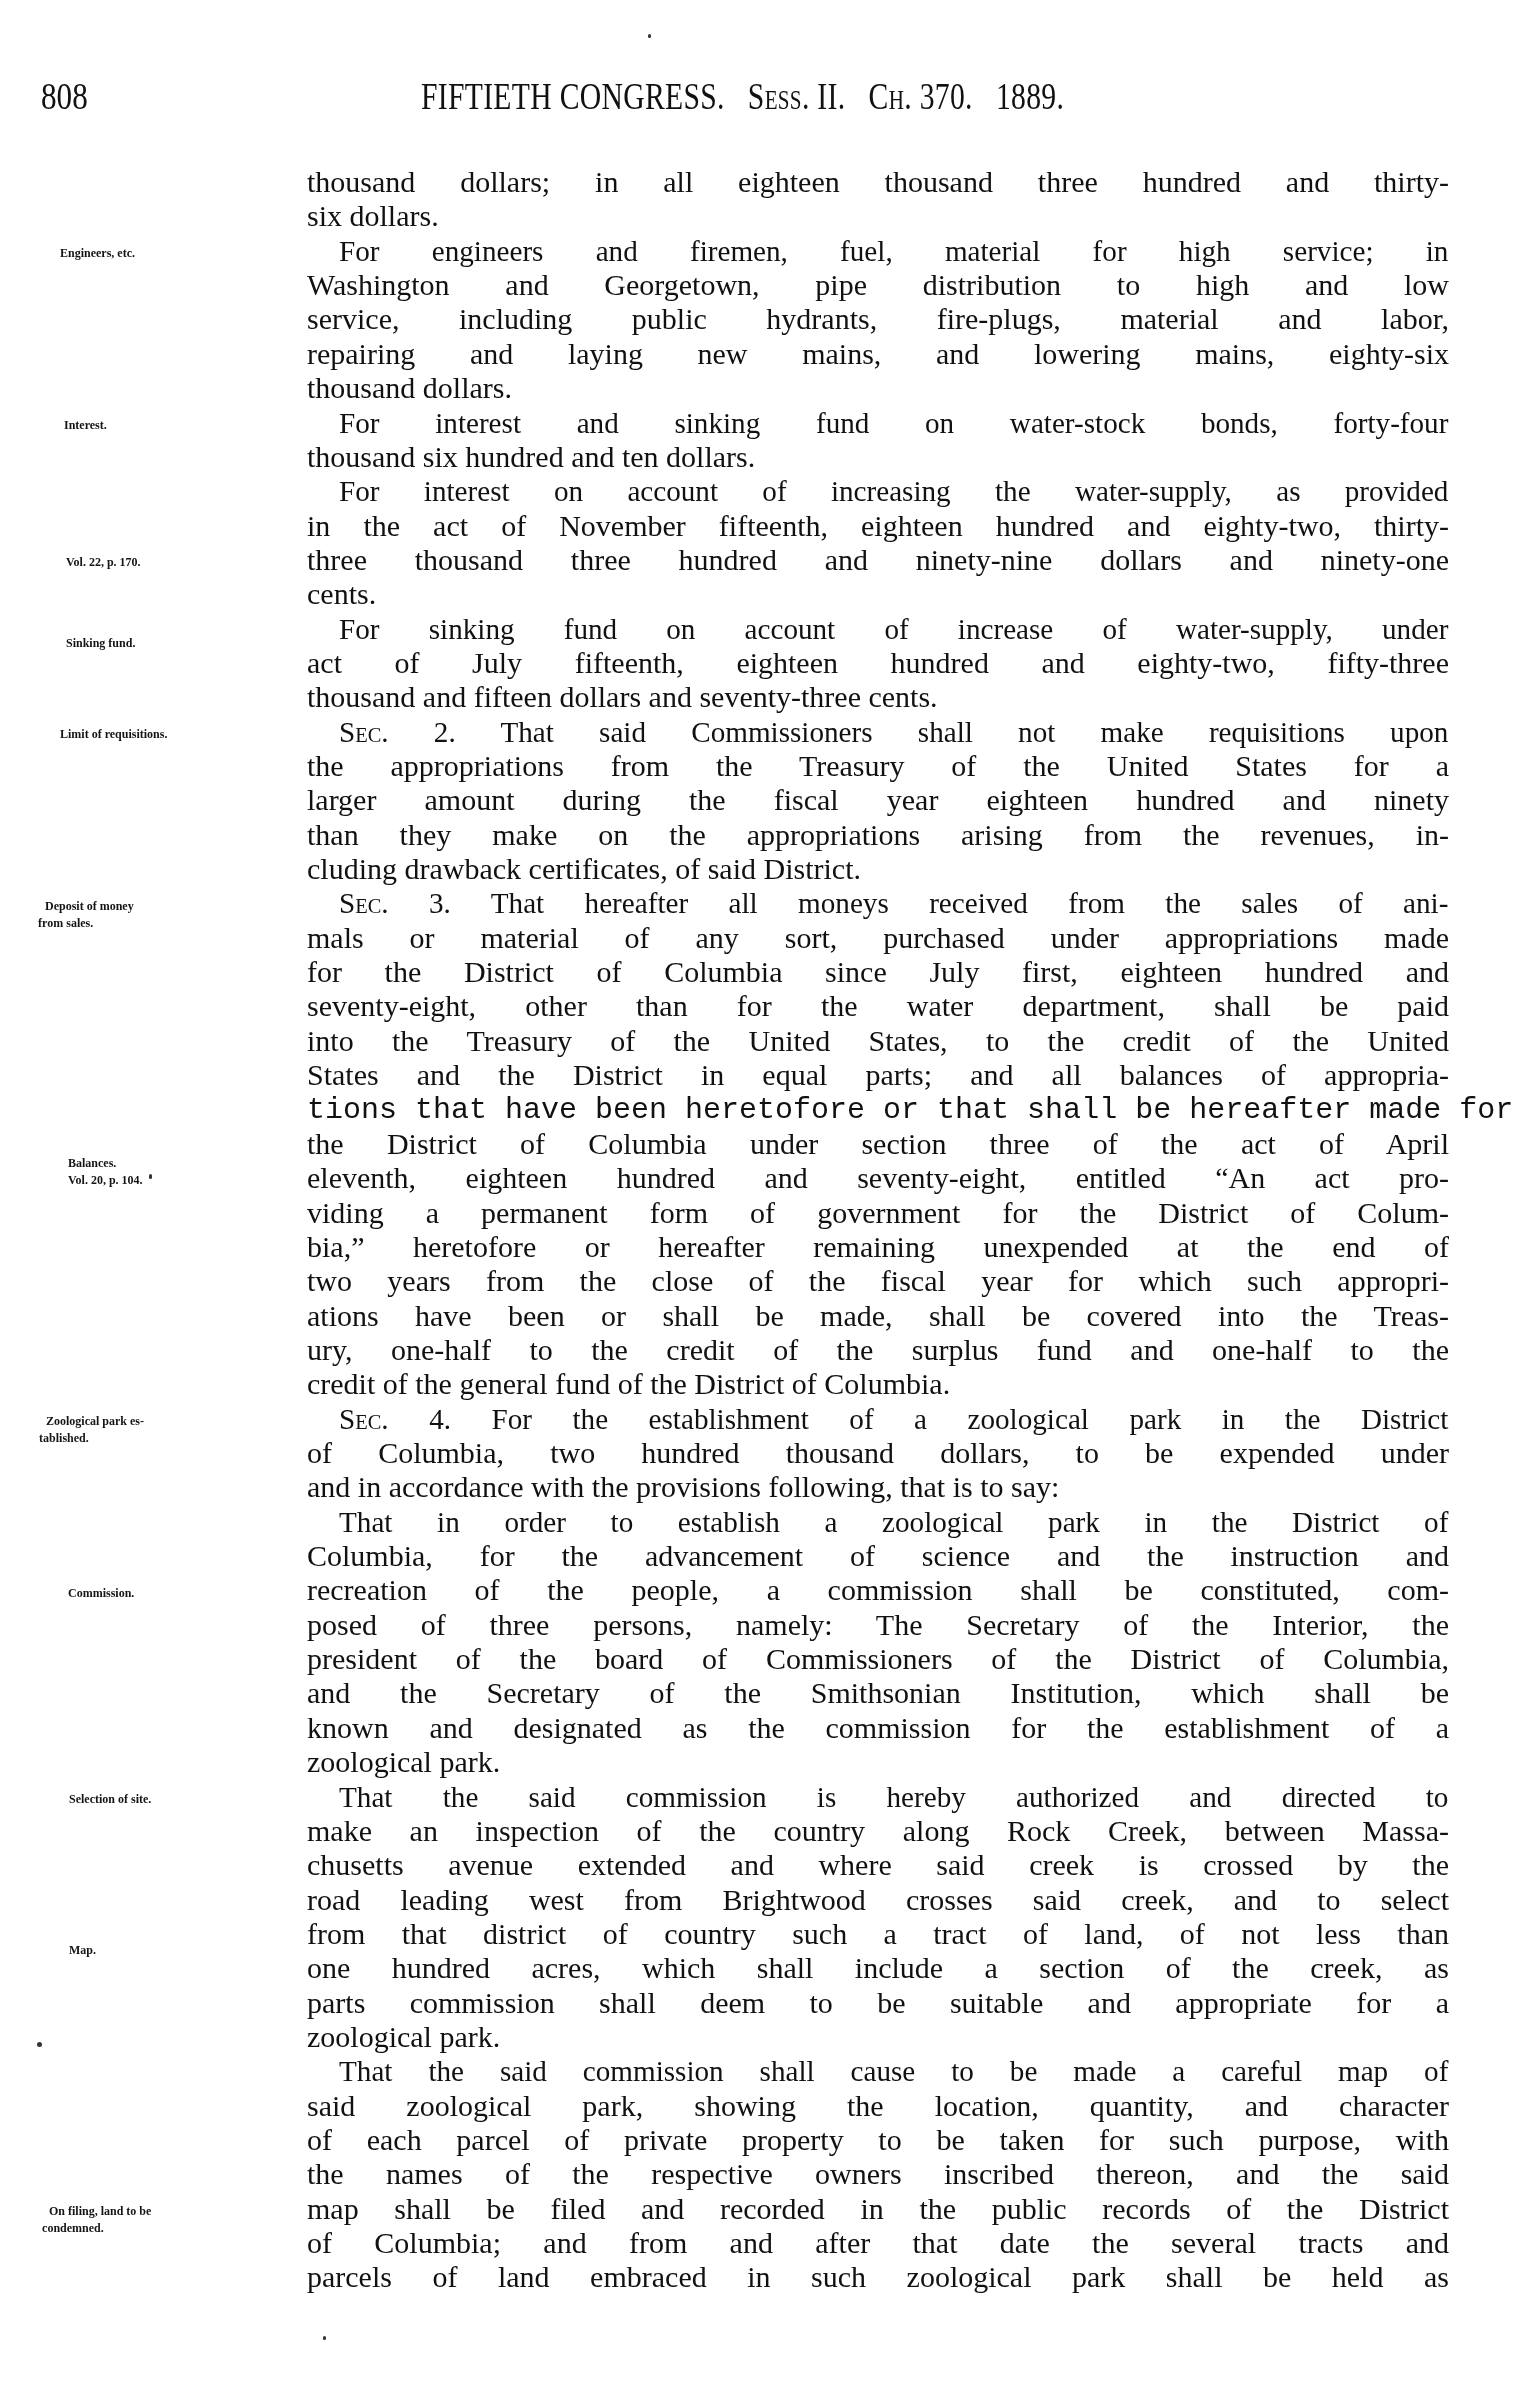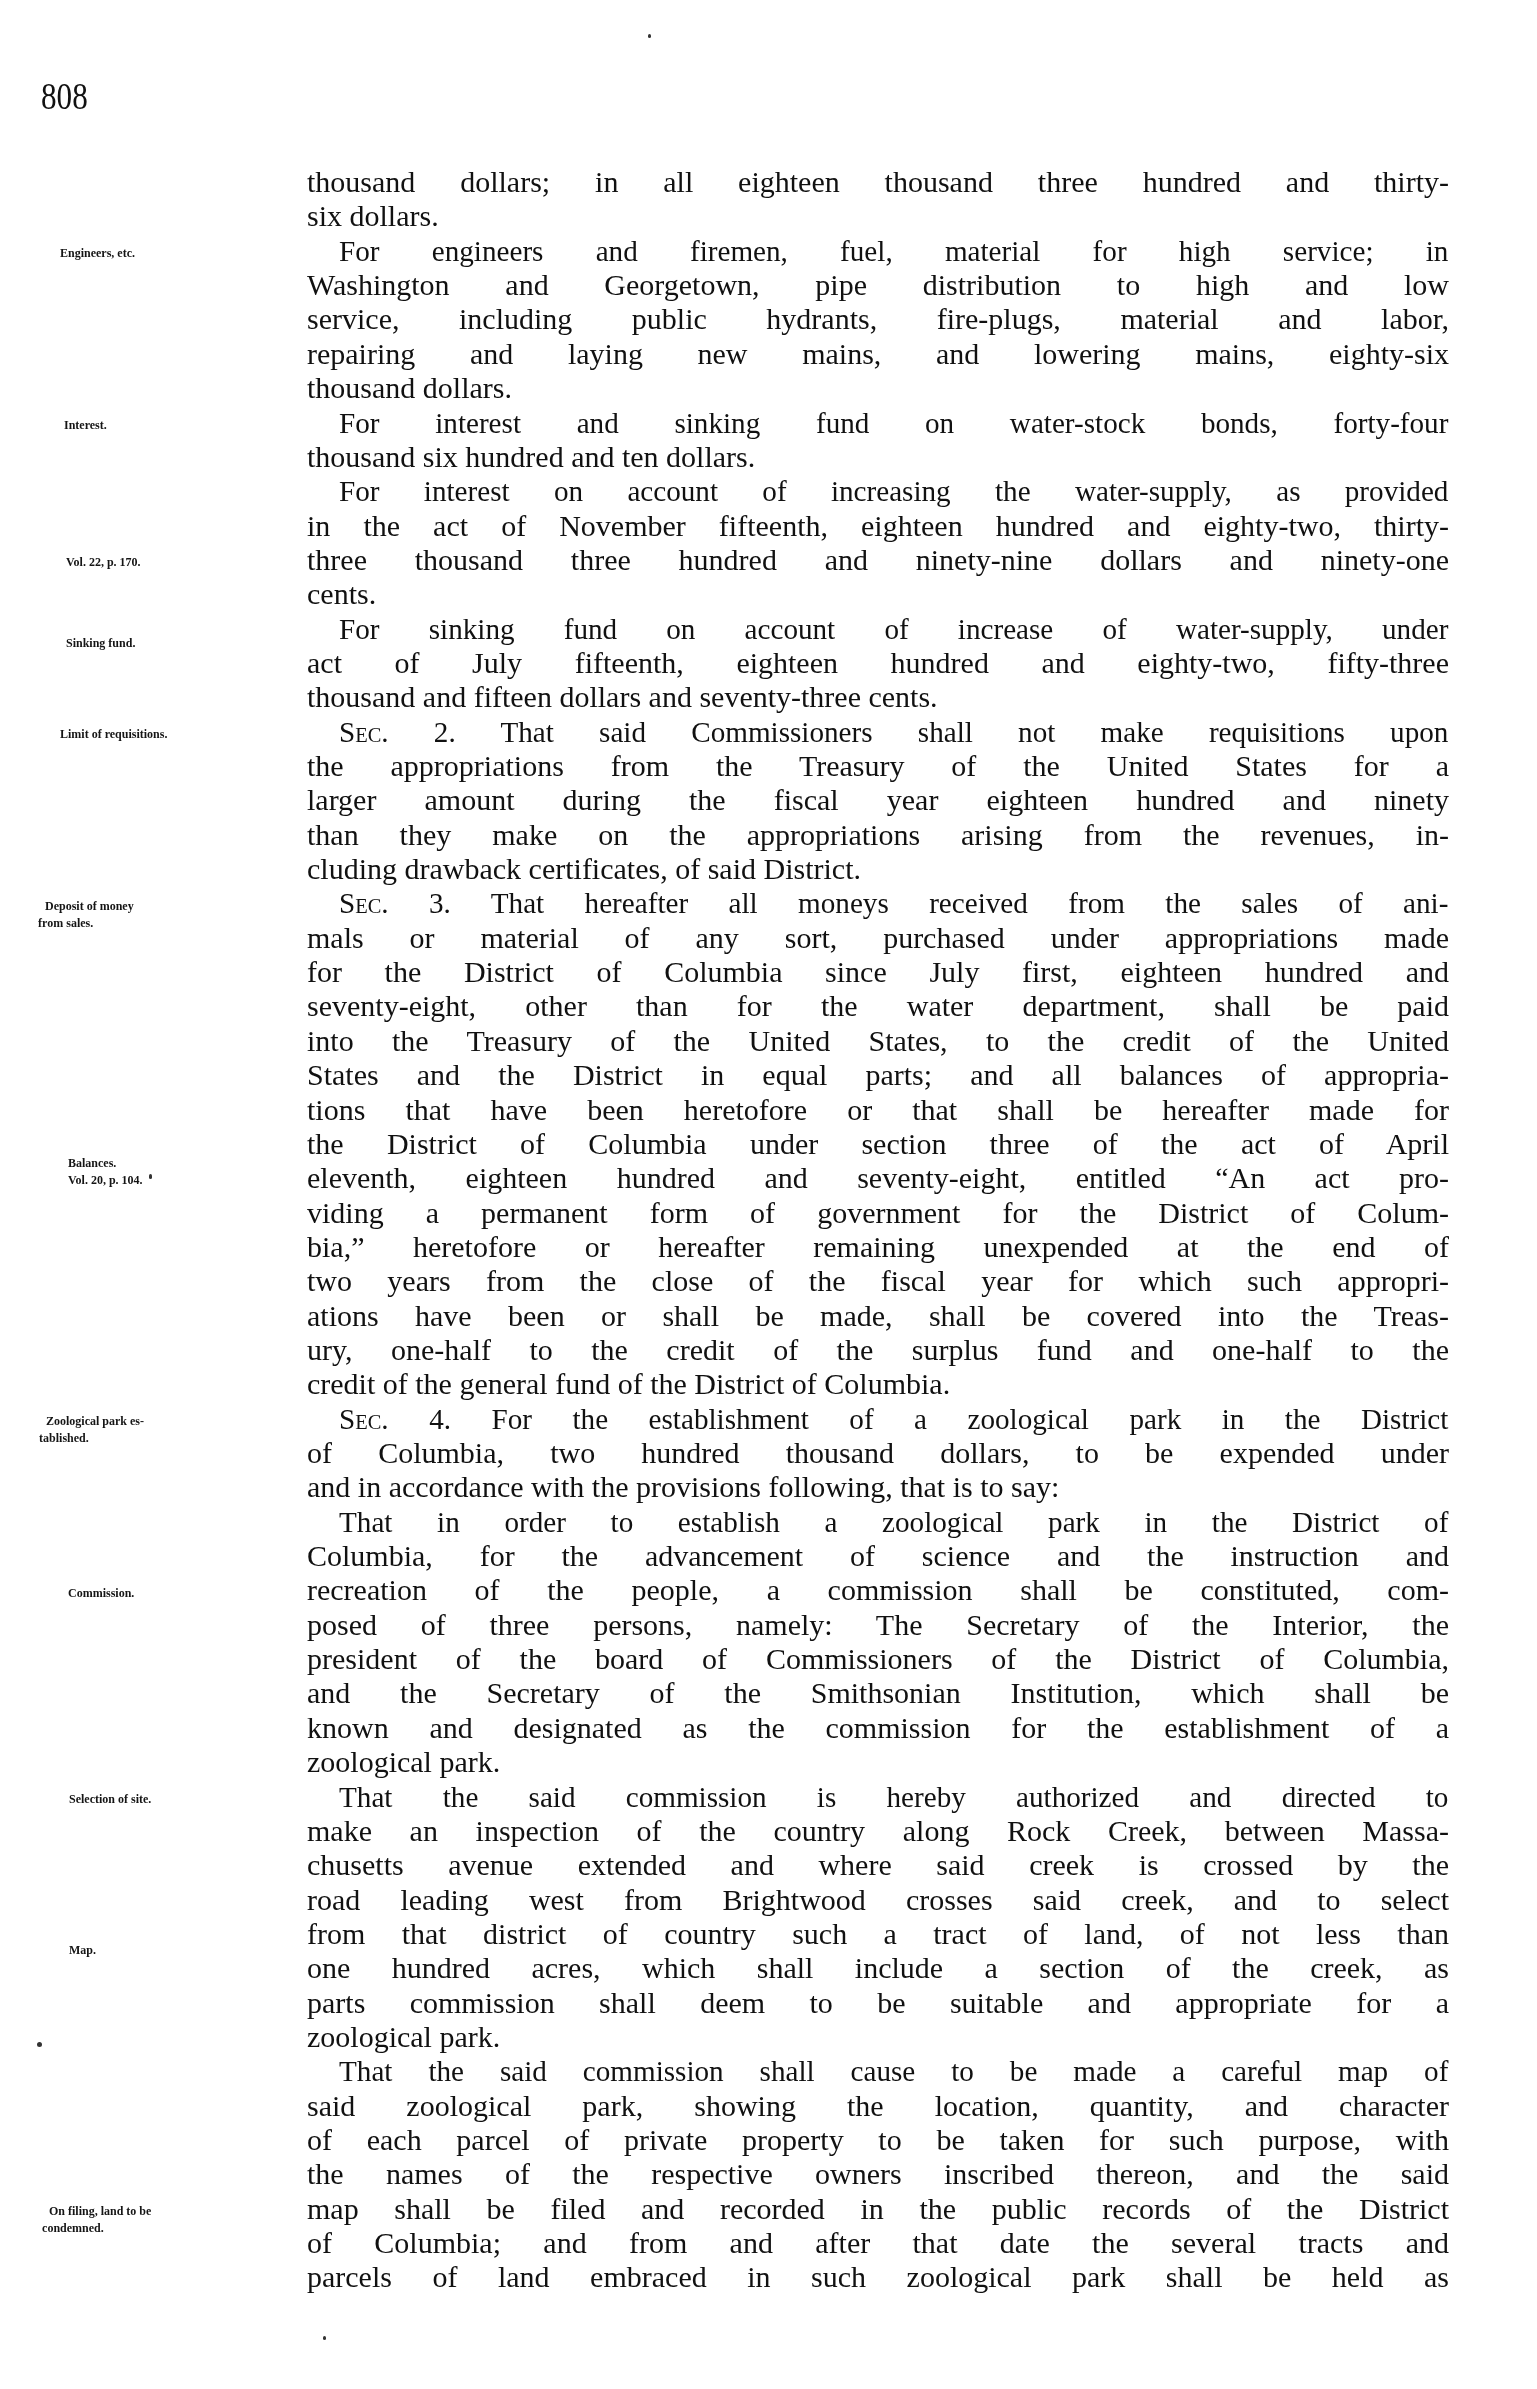--- a/index.html
+++ b/index.html
@@ -21,20 +21,30 @@
   .line.last { text-align-last: left; text-align: left; }
   .margin { position: absolute; font-family: "Liberation Serif", "DejaVu Serif", serif; font-weight: bold; font-size: 12px; line-height: 17px; white-space: nowrap; color: #151515; }
   .margin .m2 { display: block; }
   .speck { position: absolute; width: 3.4px; height: 3.4px; border-radius: 1.7px; background: #333; }
 </style>
 </head>
 <body>
 
 <div class="page">
   <div class="hdr pageno">808</div>
+  <div class="hdr runhead">
+    <span class="rh-inner">
+      <span>FIFTIETH CONGRESS.</span>
+      &nbsp;&nbsp;<span class="sc">Sess.</span>
+      <span>II.</span>
+      &nbsp;&nbsp;<span class="sc">Ch.</span>
+      <span>370.</span>
+      &nbsp;&nbsp;<span>1889.</span>
+    </span>
+  </div>
 
   <div class="body-col" id="body-col">
       <div class="line" style="top: 165px;">thousand dollars; in all eighteen thousand three hundred and thirty-</div>
       <div class="line last" style="top: 199px;">six dollars.</div>
       <div class="line indent" style="top: 234px; transform: scaleX(0.9714); transform-origin: left center; width: 1142px; left: 0px;">For engineers and firemen, fuel, material for high service; in</div>
       <div class="line" style="top: 268px;">Washington and Georgetown, pipe distribution to high and low</div>
       <div class="line" style="top: 302px;">service, including public hydrants, fire-plugs, material and labor,</div>
       <div class="line" style="top: 337px;">repairing and laying new mains, and lowering mains, eighty-six</div>
       <div class="line last" style="top: 371px;">thousand dollars.</div>
       <div class="line indent" style="top: 406px; transform: scaleX(0.9714); transform-origin: left center; width: 1142px; left: 0px;">For interest and sinking fund on water-stock bonds, forty-four</div>
@@ -50,21 +60,21 @@
       <div class="line" style="top: 749px;">the appropriations from the Treasury of the United States for a</div>
       <div class="line" style="top: 783px;">larger amount during the fiscal year eighteen hundred and ninety</div>
       <div class="line" style="top: 818px;">than they make on the appropriations arising from the revenues, in-</div>
       <div class="line last" style="top: 852px;">cluding drawback certificates, of said District.</div>
       <div class="line indent" style="top: 886px; transform: scaleX(0.9714); transform-origin: left center; width: 1142px; left: 0px;"><span class="sc">Sec.</span> 3. That hereafter all moneys received from the sales of ani-</div>
       <div class="line" style="top: 921px;">mals or material of any sort, purchased under appropriations made</div>
       <div class="line" style="top: 955px;">for the District of Columbia since July first, eighteen hundred and</div>
       <div class="line" style="top: 989px;">seventy-eight, other than for the water department, shall be paid</div>
       <div class="line" style="top: 1024px;">into the Treasury of the United States, to the credit of the United</div>
       <div class="line" style="top: 1058px;">States and the District in equal parts; and all balances of appropria-</div>
-      <div class="line" style="top: 1093px;">tions that have been heretofore or that shall be hereafter made for</div>
+      <div class="line" style="top: 1093px; font-family: Liberation Mono, monospace;">tions that have been heretofore or that shall be hereafter made for</div>
       <div class="line" style="top: 1127px;">the District of Columbia under section three of the act of April</div>
       <div class="line" style="top: 1161px;">eleventh, eighteen hundred and seventy-eight, entitled “An act pro-</div>
       <div class="line" style="top: 1196px;">viding a permanent form of government for the District of Colum-</div>
       <div class="line" style="top: 1230px;">bia,” heretofore or hereafter remaining unexpended at the end of</div>
       <div class="line" style="top: 1264px;">two years from the close of the fiscal year for which such appropri-</div>
       <div class="line" style="top: 1299px;">ations have been or shall be made, shall be covered into the Treas-</div>
       <div class="line" style="top: 1333px;">ury, one-half to the credit of the surplus fund and one-half to the</div>
       <div class="line last" style="top: 1367px;">credit of the general fund of the District of Columbia.</div>
       <div class="line indent" style="top: 1402px; transform: scaleX(0.9714); transform-origin: left center; width: 1142px; left: 0px;"><span class="sc">Sec.</span> 4. For the establishment of a zoological park in the District</div>
       <div class="line" style="top: 1436px;">of Columbia, two hundred thousand dollars, to be expended under</div>

